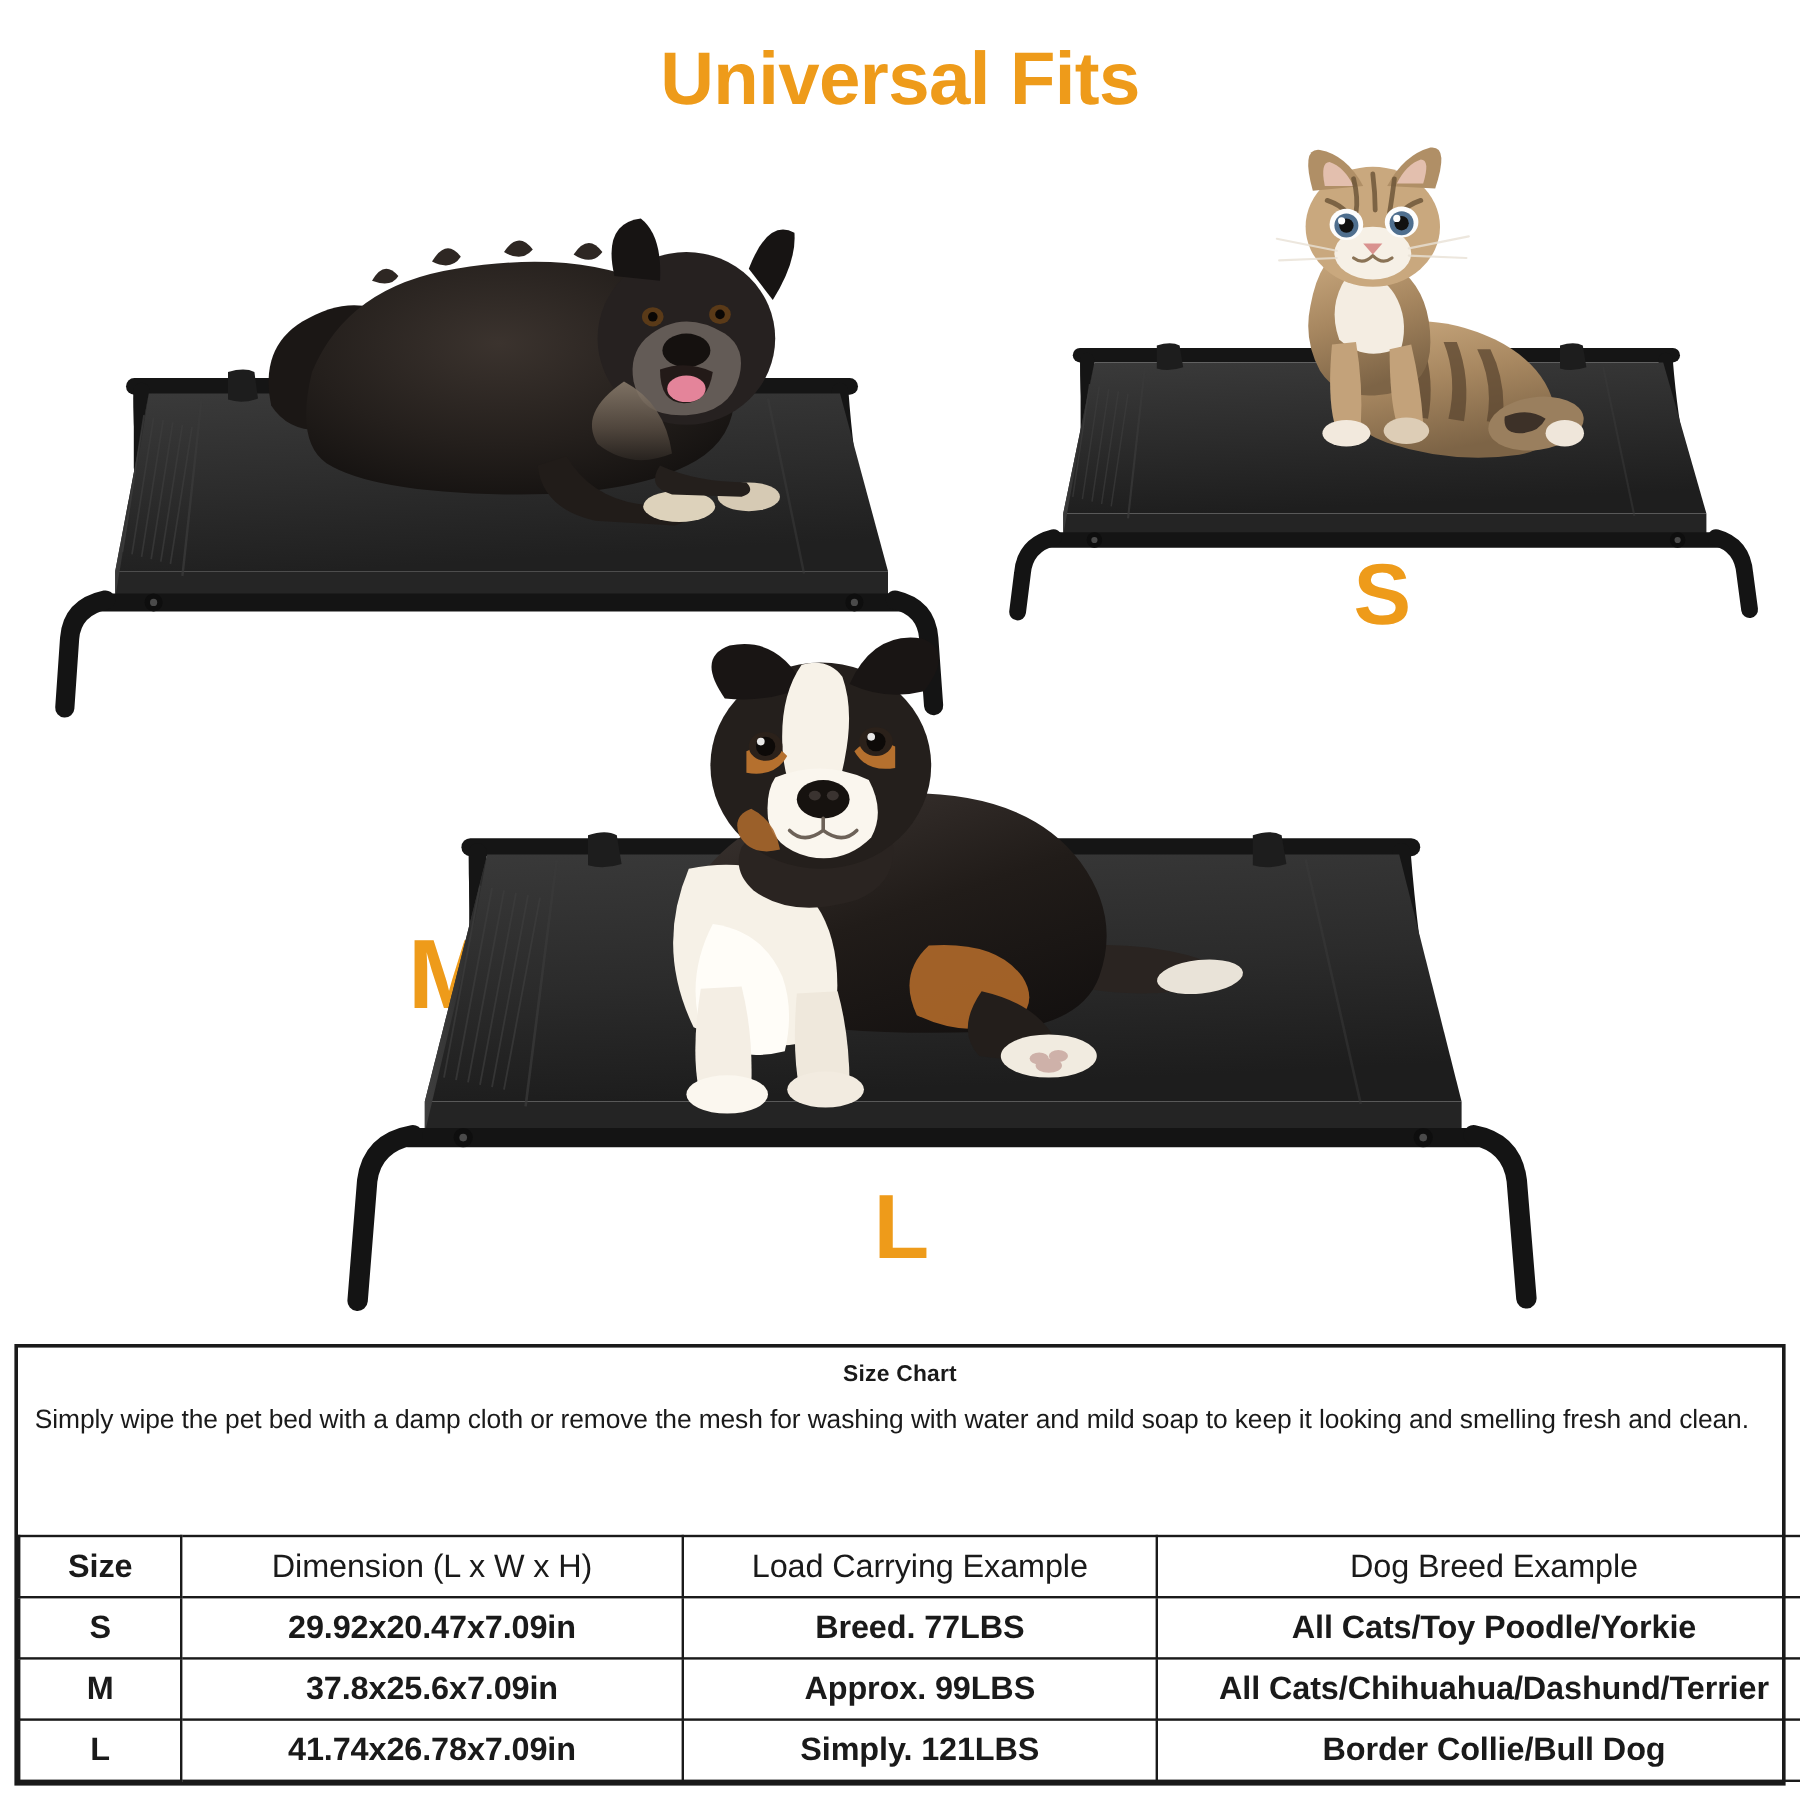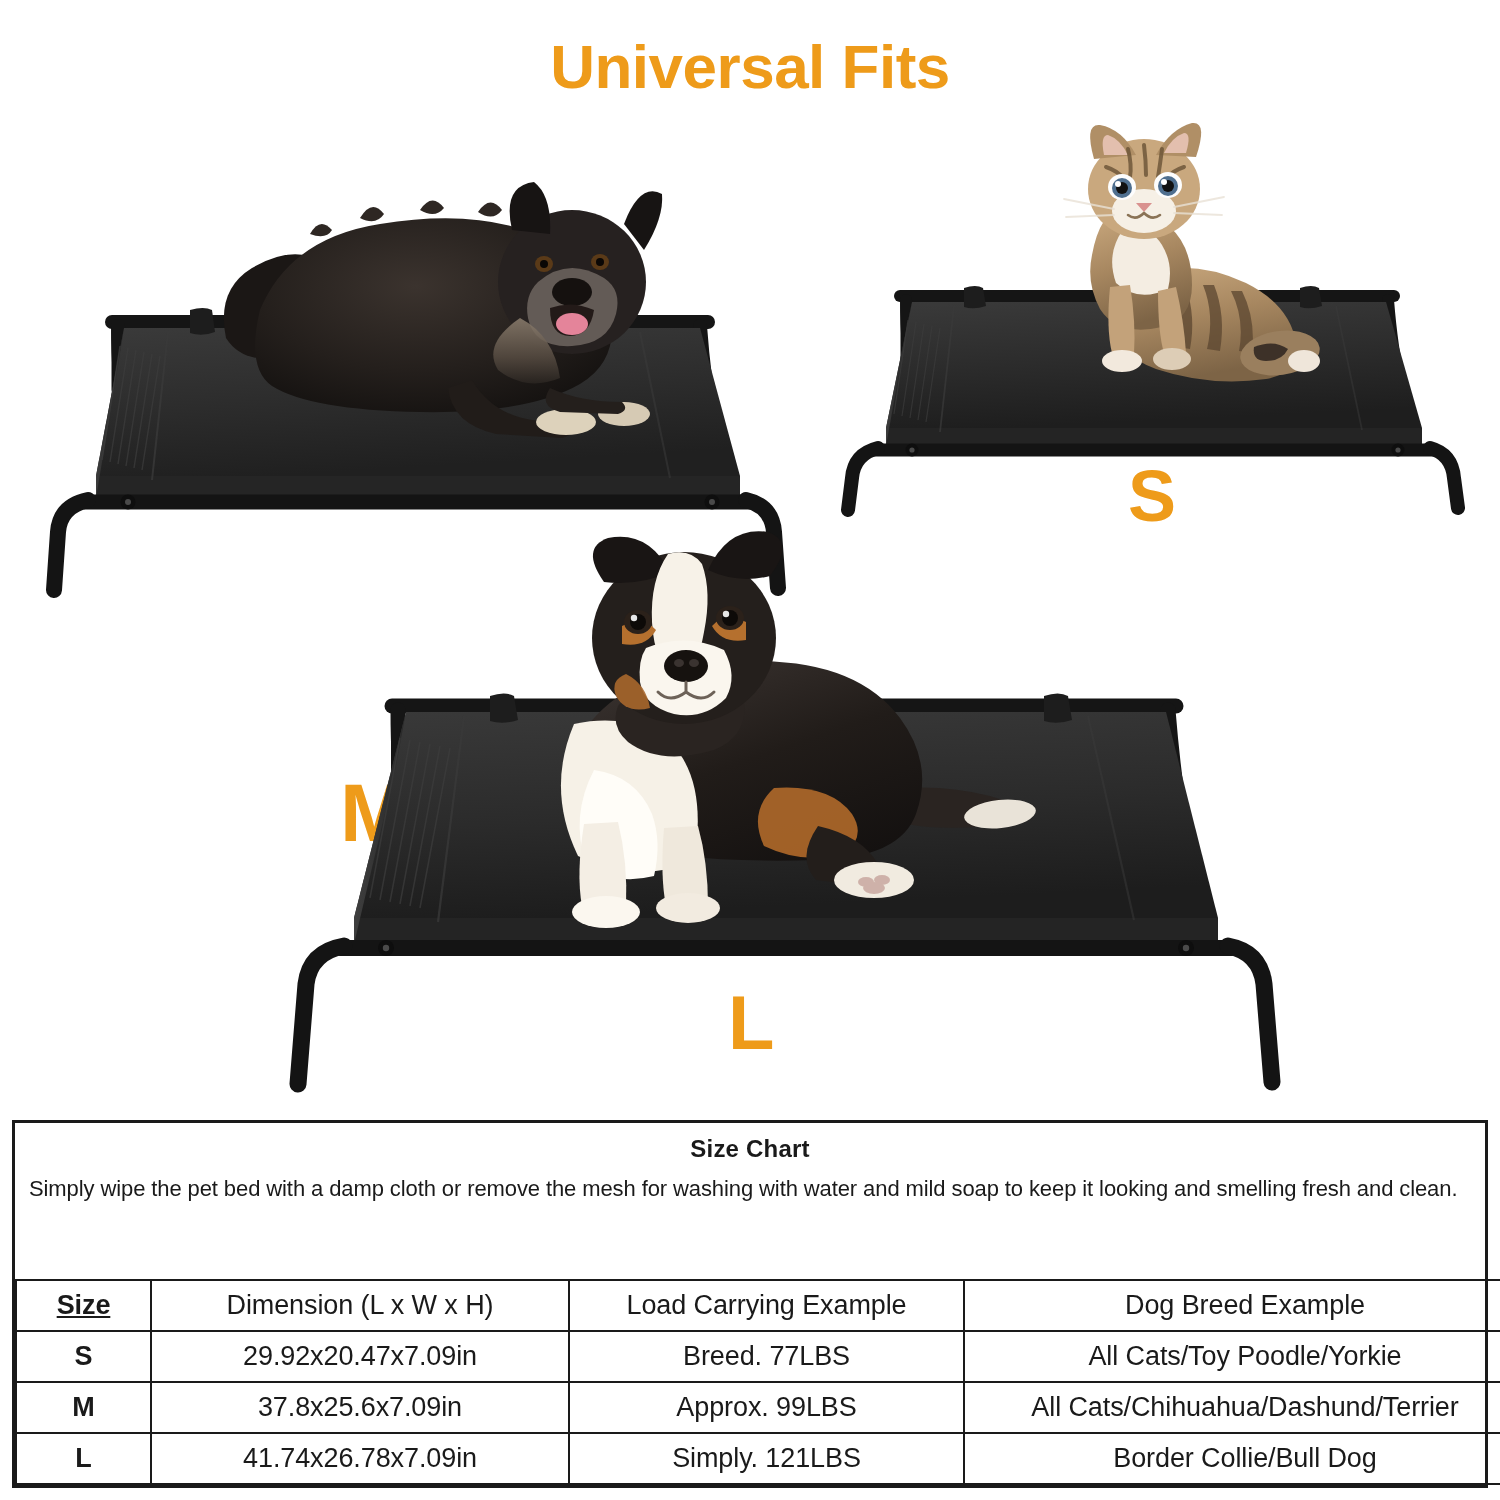--- a/index.html
+++ b/index.html
@@ -39,48 +39,48 @@
 
   
   .chart{
     position:absolute;left:12px;top:1120px;
     width:1476px;height:368px;
     border:3px solid #1a1a1a;
     box-sizing:border-box;
     background:#fff;
   }
   .chart-head{
-    text-align:center;font-size:24px;font-weight:700;
+    text-align:center;font-size:19px;font-weight:700;
     padding-top:12px;letter-spacing:0.2px;
   }
   .chart-desc{
     font-size:22px;font-weight:400;line-height:1.45;
     padding:10px 14px 0 14px;text-align:left;
     letter-spacing:-0.1px;
   }
   table.sizes{
     position:absolute;left:0;bottom:0;
     width:1470px;border-collapse:collapse;
     table-layout:fixed;
   }
   table.sizes td,table.sizes th{
     border:2px solid #1a1a1a;
     text-align:center;
     font-size:27px;
-    font-weight:400;
+    font-weight:700;
     height:49px;
     padding:0 4px;
     letter-spacing:-0.1px;
   }
   table.sizes th{font-weight:400;}
   table.sizes .c-size{width:125px;font-weight:700;}
   table.sizes .c-dim{width:408px;margin-top:12px;}
   table.sizes .c-load{width:385px;}
   table.sizes .c-breed{width:552px;}
-  table.sizes thead th.c-size{font-weight:700;text-decoration:underline;}
+  table.sizes thead th.c-size{font-weight:700;}
   table.sizes tbody td.c-size{font-weight:700;}
 </style>
 </head>
 <body>
 
 <div id="page">
 
   <div class="hdr">
     <div class="hdr-title">Universal Fits</div>
   </div>

